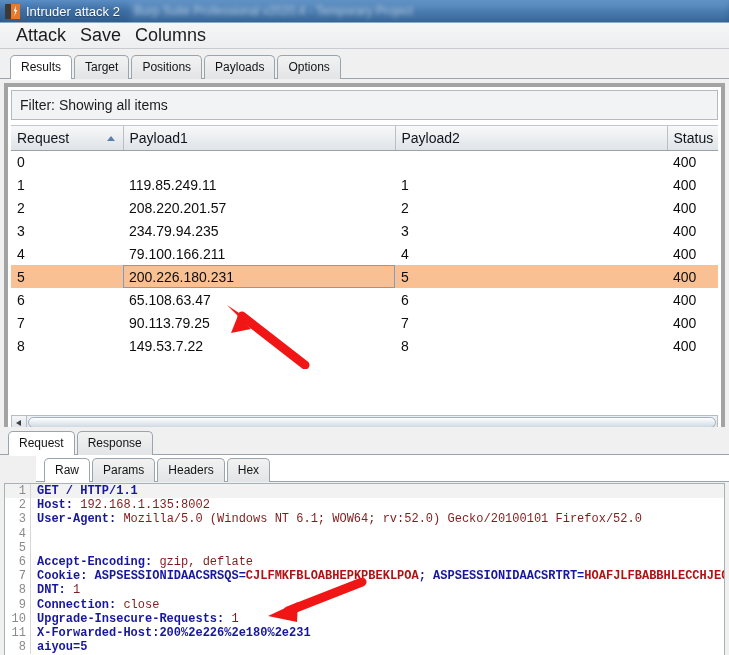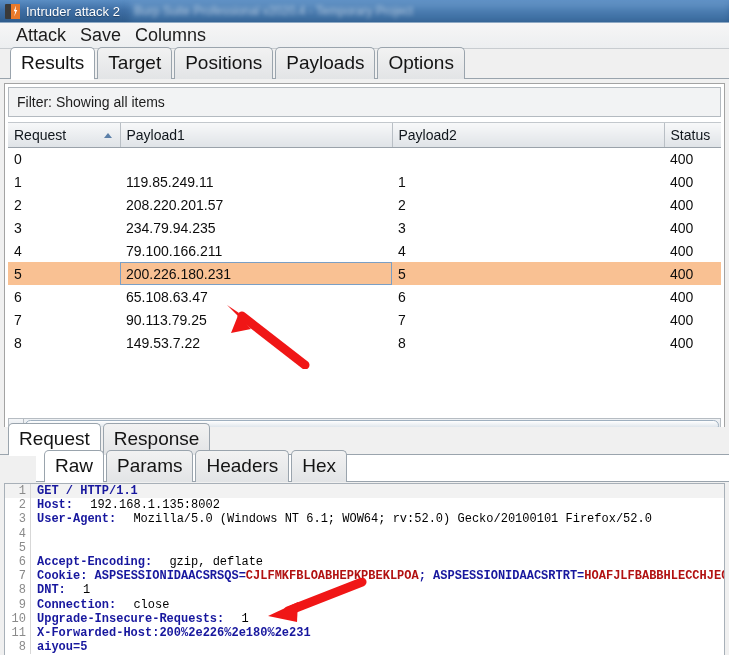--- a/index.html
+++ b/index.html
@@ -82,21 +82,21 @@
     background: #f0f0f0;
     height: 30px;
     position: relative;
   }
   .tabstrip::after {
     content: ""; position: absolute; left: 0; right: 0; bottom: 0;
     height: 1px; background: #9aa4ad;
   }
   .tab {
     position: relative;
-    font-size: 19px; color: #141414;
+    font-size: 12px; color: #141414;
     padding: 4px 10px 5px 10px;
     border: 1px solid #9aa4ad;
     border-bottom: none;
     border-radius: 5px 5px 0 0;
     background: linear-gradient(to bottom, #f2f2f2 0%, #e2e4e6 100%);
     margin-right: 2px;
     cursor: default; white-space: nowrap;
     z-index: 1;
   }
   .tab.active {
@@ -106,21 +106,21 @@
   .tab.active::after {
     content: ""; position: absolute; left: 0; right: 0; bottom: -1px;
     height: 2px; background: #ffffff;
   }
 
   
   #results-panel {
     margin: 4px 4px 0 4px;
     height: 352px;
     background: #ffffff;
-    border: 1px solid #a3a3a3;
+    border: 4px solid #a3a3a3;
     position: relative;
     overflow: hidden;
   }
   #filterbar {
     height: 30px;
     background: #f2f3f4;
     border: 1px solid #b4bac0;
     margin: 3px;
     display: flex; align-items: center;
     padding-left: 8px;
@@ -231,21 +231,21 @@
     text-align: right;
     padding-right: 4px;
     color: #8a8a8a;
     border-right: 1px solid #d7d7d7;
     background: #ffffff;
     user-select: none;
   }
   .code-line.first .ln { background: #f2f2f2; }
   .code-txt { padding-left: 6px; overflow: hidden; }
   .hdr { color: #17179e; font-weight: bold; }
-  .val { color: #000000; margin-left: 10px; }
+  .val { color: #7f1d1d; }
   .ckey { color: #17179e; font-weight: bold; }
   .cval { color: #b11111; font-weight: bold; }
   .plain { color: #17179e; font-weight: bold; }
 
   
   .arrow { position: absolute; pointer-events: none; }
 </style>
 </head>
 <body>
 

